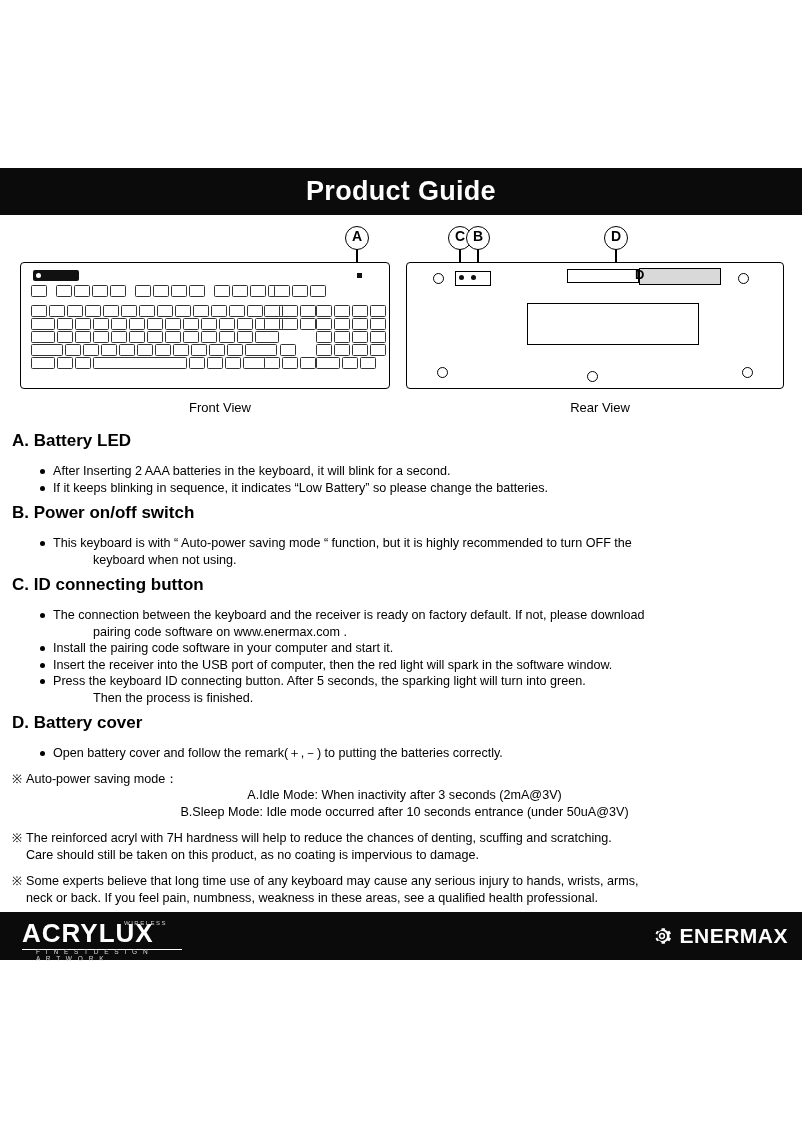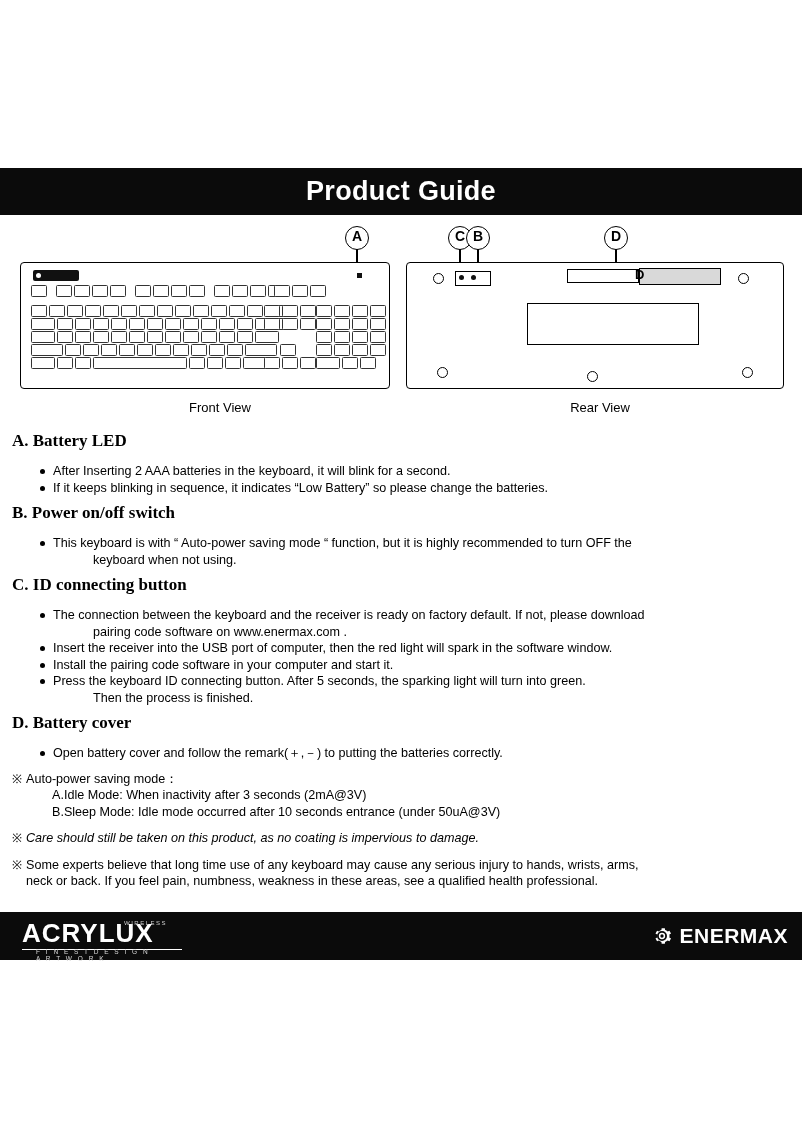--- a/index.html
+++ b/index.html
@@ -39,30 +39,30 @@
   .caption{position:absolute;font-size:13px;text-align:center;}
 
   
   .screw{position:absolute;width:9px;height:9px;border:1.2px solid #000;border-radius:50%;background:#fff;}
   .switch-box{position:absolute;border:1.2px solid #000;background:#fff;}
   .cover-rect{position:absolute;border:1.2px solid #000;background:#fff;}
   .small-dot{position:absolute;width:5px;height:5px;border-radius:50%;background:#111;}
 
   
   .content{position:absolute;left:0;top:430px;width:802px;}
-  .sec-title{font-size:17px;margin:0 0 1px 12px;line-height:21px;font-family:Liberation Serif, serif;}
+  .sec-title{font-size:17px;margin:0 0 1px 12px;line-height:21px;}
   .bullets{margin:12px 0 6px 0;padding:0;list-style:none;}
   .bullets li{position:relative;font-size:12.6px;line-height:16.5px;margin-left:40px;padding-left:13px;}
   .bullets li:before{content:"";position:absolute;left:0;top:6px;width:5px;height:5px;background:#000;border-radius:50%;}
   .bullets li .cont{display:block;padding-left:40px;}
 
   .notes{margin-top:9px;}
   .note{position:relative;font-size:12.6px;line-height:16.5px;margin:0 20px 10px 12px;padding-left:14px;}
   .note:before{content:"\203B";position:absolute;left:0;top:0;font-size:12px;}
-  .note .ind{display:block;margin-left:26px;}
+  .note .ind{display:block;margin-left:1px;text-align:center;}
 
   
   .footer{position:absolute;left:0;top:912px;width:802px;height:48px;background:#0b0b0b;}
   .acrylux{position:absolute;left:22px;top:6px;color:#fff;}
   .acrylux .main{font-size:26px;font-weight:bold;letter-spacing:1px;font-family:"Liberation Sans",sans-serif;}
   .acrylux .wireless{position:absolute;left:102px;top:2px;font-size:6px;letter-spacing:1.5px;color:#cfcfcf;}
   .acrylux .sub{position:absolute;left:14px;top:30px;font-size:6.5px;letter-spacing:2px;color:#d8d8d8;}
   .acrylux .bar{position:absolute;left:0;top:31px;width:160px;height:1px;background:#fff;}
   .brand{position:absolute;right:14px;top:12px;color:#fff;display:flex;align-items:center;gap:7px;}
   .brand .name{font-size:21px;font-weight:bold;letter-spacing:.5px;}
@@ -282,38 +282,39 @@
     </ul>
 
     <h2 class="sec-title">B. Power on/off switch</h2>
     <ul class="bullets">
       <li><span>This keyboard is with “ Auto-power saving mode “ function, but it is highly recommended to turn OFF the</span><span class="cont">keyboard when not using.</span></li>
     </ul>
 
     <h2 class="sec-title">C. ID connecting button</h2>
     <ul class="bullets">
       <li><span>The connection between the keyboard and the receiver is ready on factory default. If not, please download</span><span class="cont">pairing code software on www.enermax.com .</span></li>
+      <li><span>Install the pairing code software in your computer and start it.</span></li>
       <li><span>Insert the receiver into the USB port of computer, then the red light will spark in the software window.</span></li>
-      <li><span>Install the pairing code software in your computer and start it.</span></li>
       <li><span>Press the keyboard ID connecting button. After 5 seconds, the sparking light will turn into green.</span><span class="cont">Then the process is finished.</span></li>
     </ul>
 
     <h2 class="sec-title">D. Battery cover</h2>
     <ul class="bullets">
       <li><span>Open battery cover and follow the remark(＋,－) to putting the batteries correctly.</span></li>
     </ul>
 
     <div class="notes">
       <p class="note">
         <span>Auto-power saving mode：</span>
         <span class="ind">A.Idle Mode: When inactivity after 3 seconds (2mA@3V)</span>
         <span class="ind">B.Sleep Mode: Idle mode occurred after 10 seconds entrance (under 50uA@3V)</span>
       </p>
       <p class="note">
-        <span style="display:block;font-style:italic;">Care should still be taken on this product, as no coating is impervious to damage.</span>
+        <span>The reinforced acryl with 7H hardness will help to reduce the chances of denting, scuffing and scratching.</span>
+        <span style="display:block;">Care should still be taken on this product, as no coating is impervious to damage.</span>
       </p>
       <p class="note">
         <span>Some experts believe that long time use of any keyboard may cause any serious injury to hands, wrists, arms,</span>
         <span style="display:block;">neck or back. If you feel pain, numbness, weakness in these areas, see a qualified health professional.</span>
       </p>
     </div>
   </div>
 
   <div class="footer">
     <div class="acrylux">

